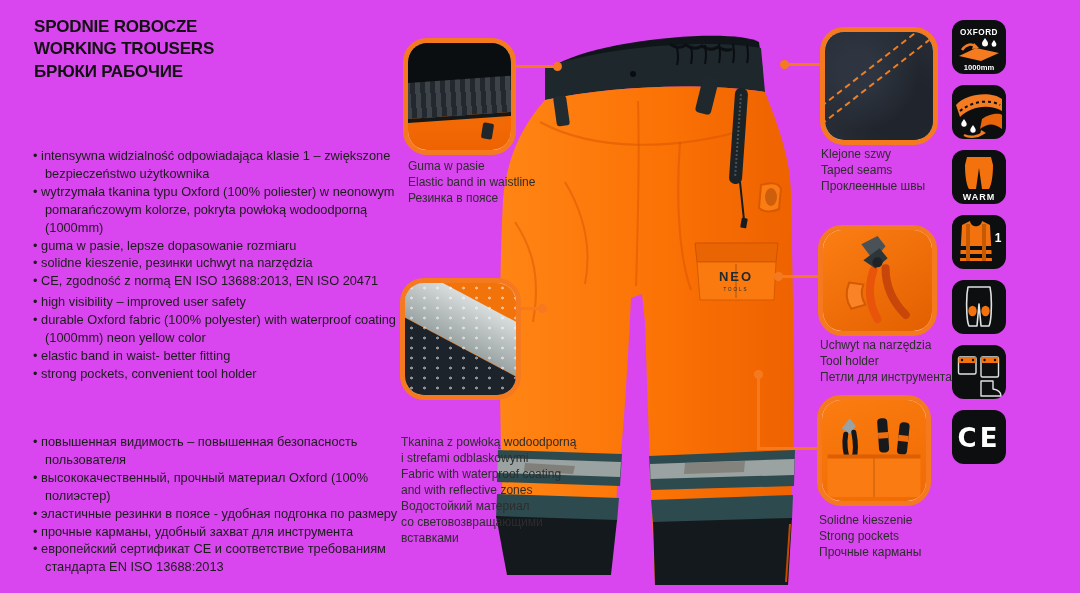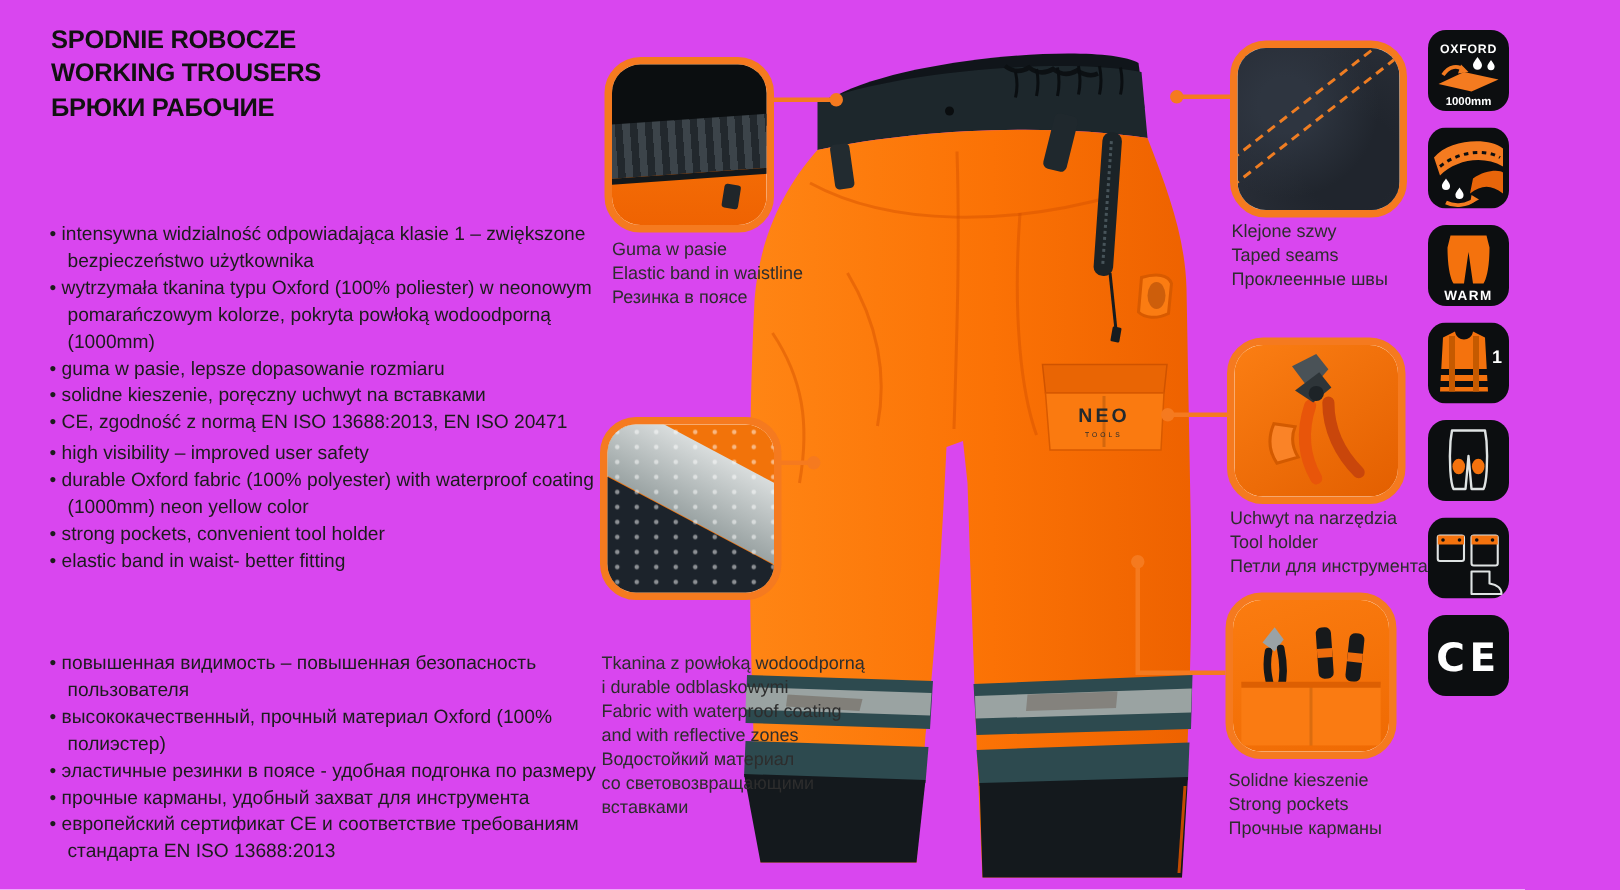--- a/index.html
+++ b/index.html
@@ -57,28 +57,28 @@
   <div class="title">
     <div>SPODNIE ROBOCZE</div>
     <div>WORKING TROUSERS</div>
     <div>БРЮКИ РАБОЧИЕ</div>
   </div>
 
   <ul class="feat feat-pl">
     <li>intensywna widzialność odpowiadająca klasie 1 – zwiększone bezpieczeństwo użytkownika</li>
     <li>wytrzymała tkanina typu Oxford (100% poliester) w neonowym pomarańczowym kolorze, pokryta powłoką wodoodporną (1000mm)</li>
     <li>guma w pasie, lepsze dopasowanie rozmiaru</li>
-    <li>solidne kieszenie, poręczny uchwyt na вставками</li>
+    <li>solidne kieszenie, резинки uchwyt na narzędzia</li>
     <li>CE, zgodność z normą EN ISO 13688:2013, EN ISO 20471</li>
   </ul>
   <ul class="feat feat-en">
     <li>high visibility – improved user safety</li>
     <li>durable Oxford fabric (100% polyester) with waterproof coating (1000mm) neon yellow color</li>
+    <li>elastic band in waist- better fitting</li>
     <li>strong pockets, convenient tool holder</li>
-    <li>elastic band in waist- better fitting</li>
   </ul>
   <ul class="feat feat-ru">
     <li>повышенная видимость – повышенная безопасность пользователя</li>
     <li>высококачественный, прочный материал Oxford (100% полиэстер)</li>
     <li>эластичные резинки в поясе - удобная подгонка по размеру</li>
     <li>прочные карманы, удобный захват для инструмента</li>
     <li>европейский сертификат CE и соответствие требованиям стандарта EN ISO 13688:2013</li>
   </ul>
 
   <svg style="position:absolute;left:445px;top:22px;z-index:1" width="380" height="568" viewBox="0 0 380 568">
@@ -184,21 +184,21 @@
   <div class="co-box" style="left:400px;top:278px;width:111px;height:112px">
     <div class="co-photo">
       <div class="coC-bg"></div>
         <div class="coC-stripe"></div>
         <div class="coC-navy"></div>
         <div class="coC-drops"></div>
     </div>
   </div>
   <div class="co-label" style="left:401px;top:434px">
     <div>Tkanina z powłoką wodoodporną</div>
-    <div>i durable odblaskowymi</div>
+    <div>i strefami odblaskowymi</div>
     <div>Fabric with waterproof coating</div>
     <div>and with reflective zones</div>
     <div>Водостойкий материал</div>
     <div>со световозвращающими</div>
     <div>вставками</div>
   </div>
 
   <div class="co-box" style="left:818px;top:225px;width:109px;height:101px">
     <div class="co-photo">
       <div class="coD-bg"></div>

